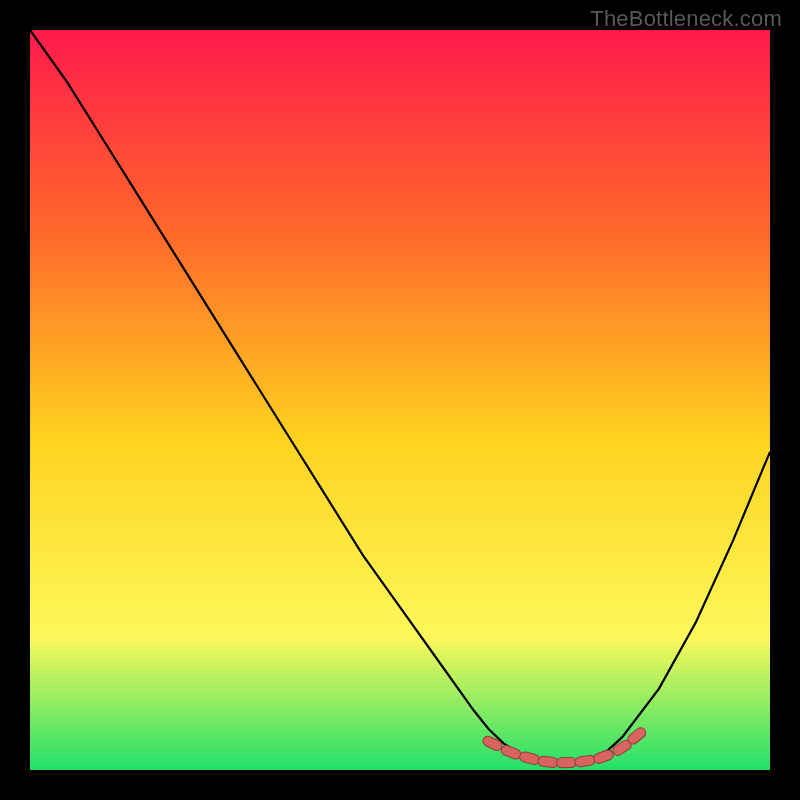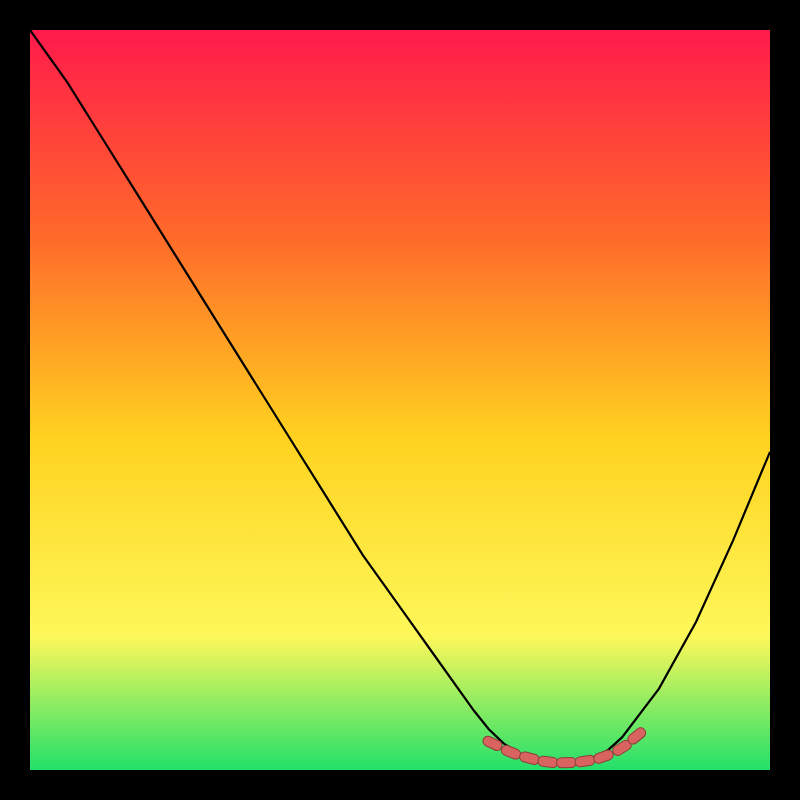--- a/index.html
+++ b/index.html
@@ -26,20 +26,21 @@
     top: 30px;
     width: 740px;
     height: 740px;
   }
   .plot svg { display: block; }
 </style>
 </head>
 <body>
 
 <div class="frame">
+  <div class="watermark">TheBottleneck.com</div>
   <div class="plot">
     <svg id="chart-svg" width="740" height="740" viewBox="0 0 740 740">
       <defs>
         <linearGradient id="bg-grad" x1="0" y1="0" x2="0" y2="1">
           <stop id="g0" offset="0%" stop-color="#ff1a4b"></stop>
           <stop id="g1" offset="28%" stop-color="#ff6a2a"></stop>
           <stop id="g2" offset="55%" stop-color="#ffd21f"></stop>
           <stop id="g3" offset="82%" stop-color="#fdf85a"></stop>
           <stop id="g4" offset="100%" stop-color="#22e06a"></stop>
         </linearGradient>

